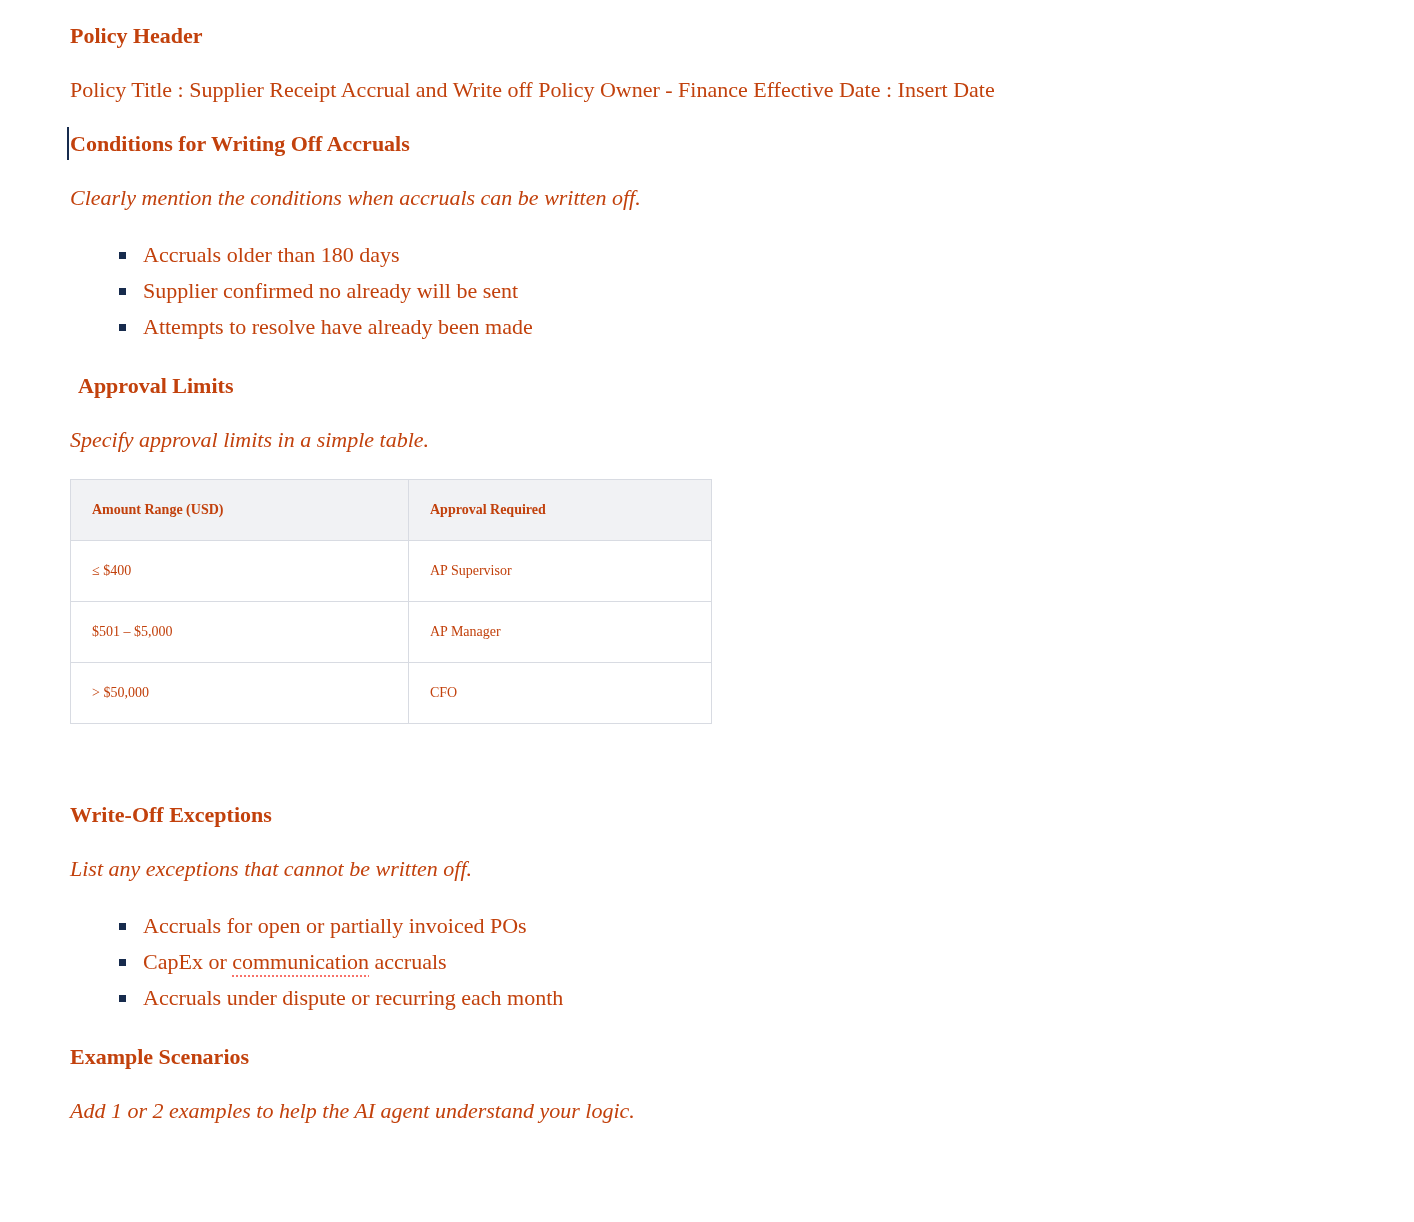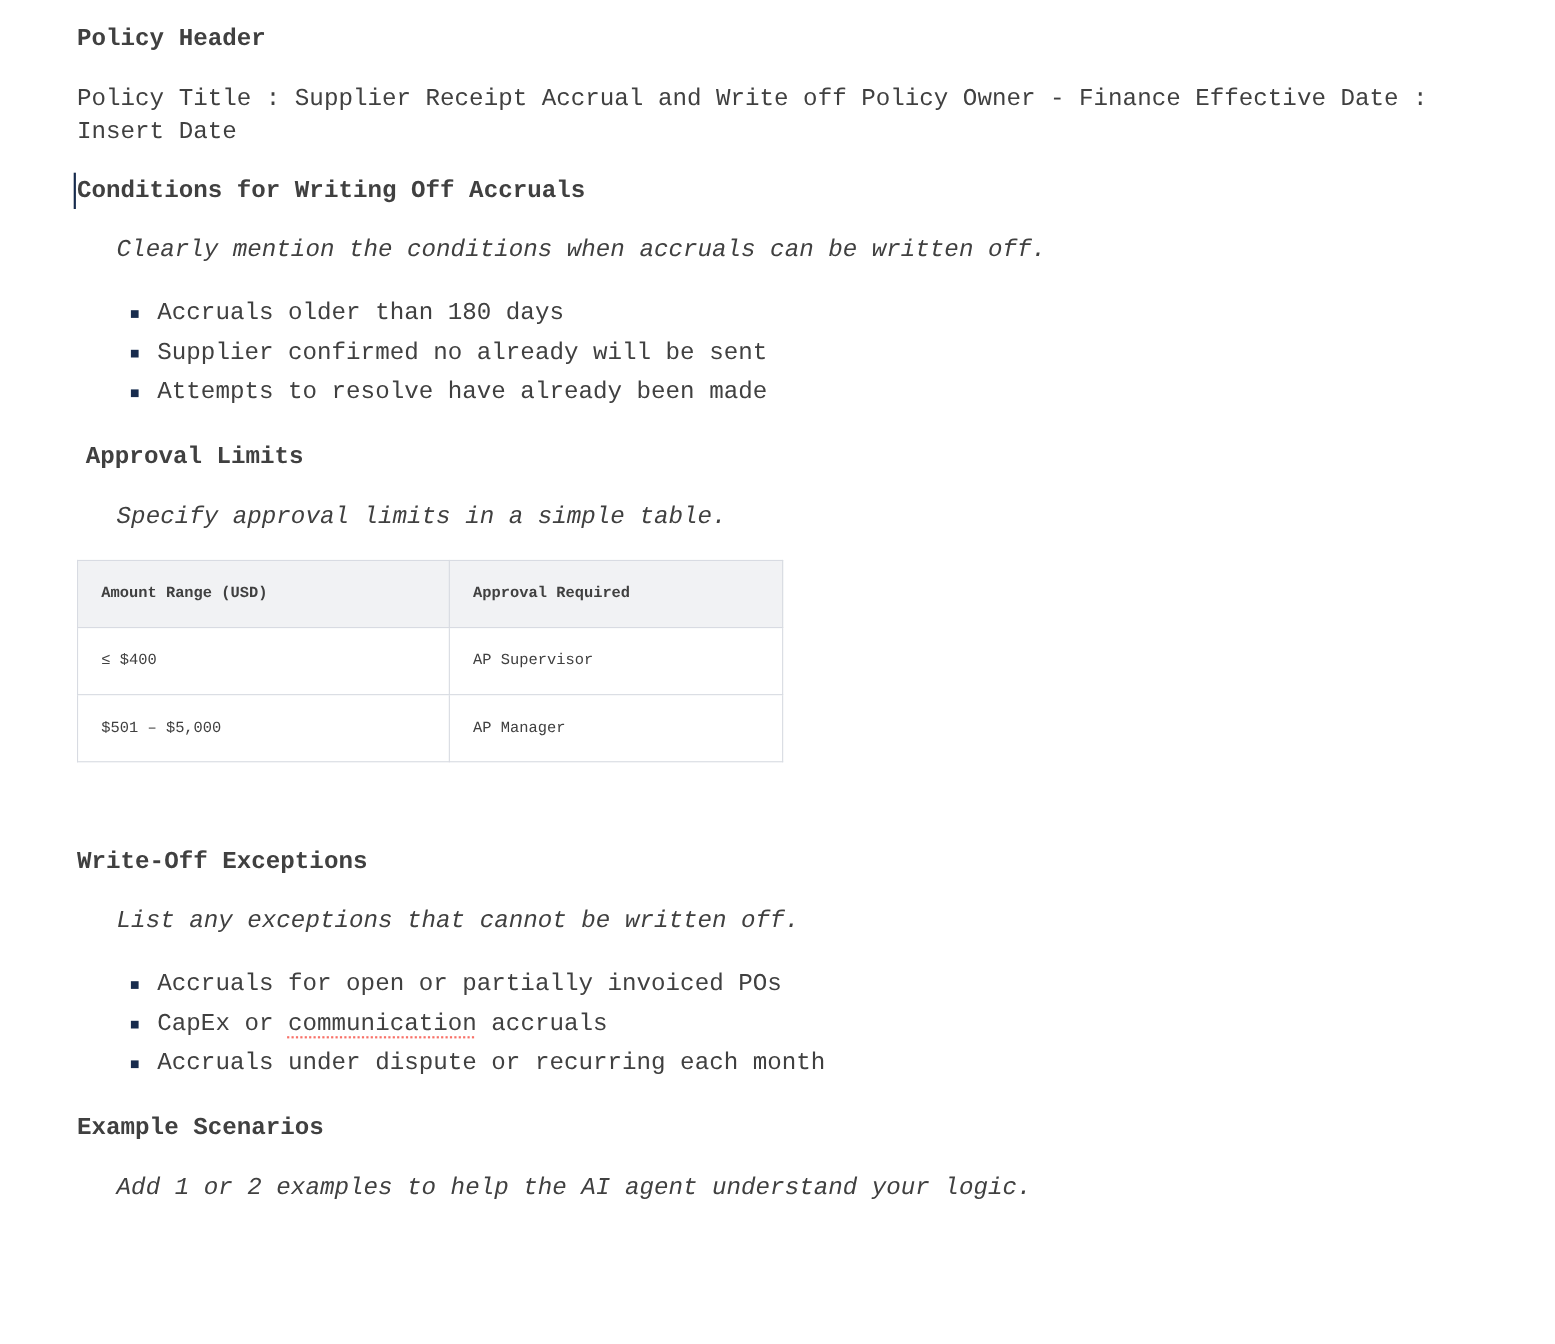--- a/index.html
+++ b/index.html
@@ -8,30 +8,30 @@
     width: 1414px;
     height: 1222px;
     background: #ffffff;
     overflow: hidden;
   }
   .editor {
     box-sizing: border-box;
     width: 1414px;
     height: 938px;
     padding: 21px 70px 0 70px;
-    font-family: Liberation Mono, monospace;
+    font-family: Liberation Serif, serif;
     font-size: 22px;
-    color: #404040;
+    color: #c2410c;
   }
   .para {
     margin: 0 0 24px 0;
     line-height: 30px;
   }
   .bold { font-weight: 700; }
-  .italic { font-style: italic; margin-left: 36px; }
+  .italic { font-style: italic; }
   .indented { padding-left: 8px; }
   .caret-host { position: relative; }
   .caret {
     position: absolute;
     left: -3px;
     top: -2px;
     width: 2px;
     height: 33px;
     background: #172B4D;
   }
@@ -116,20 +116,24 @@
     </thead>
     <tbody>
       <tr>
         <td>≤ $400</td>
         <td>AP Supervisor</td>
       </tr>
       <tr>
         <td>$501 – $5,000</td>
         <td>AP Manager</td>
       </tr>
+      <tr>
+        <td>&gt; $50,000</td>
+        <td>CFO</td>
+      </tr>
     </tbody>
   </table>
 
   <p class="para bold">Write-Off Exceptions</p>
 
   <p class="para italic">List any exceptions that cannot be written off.</p>
 
   <ul class="doc-list">
     <li>Accruals for open or partially invoiced POs</li>
     <li><span class="keep-space">CapEx or </span><span class="misspelled keep-space">communication</span><span class="keep-space"> accruals</span></li>

